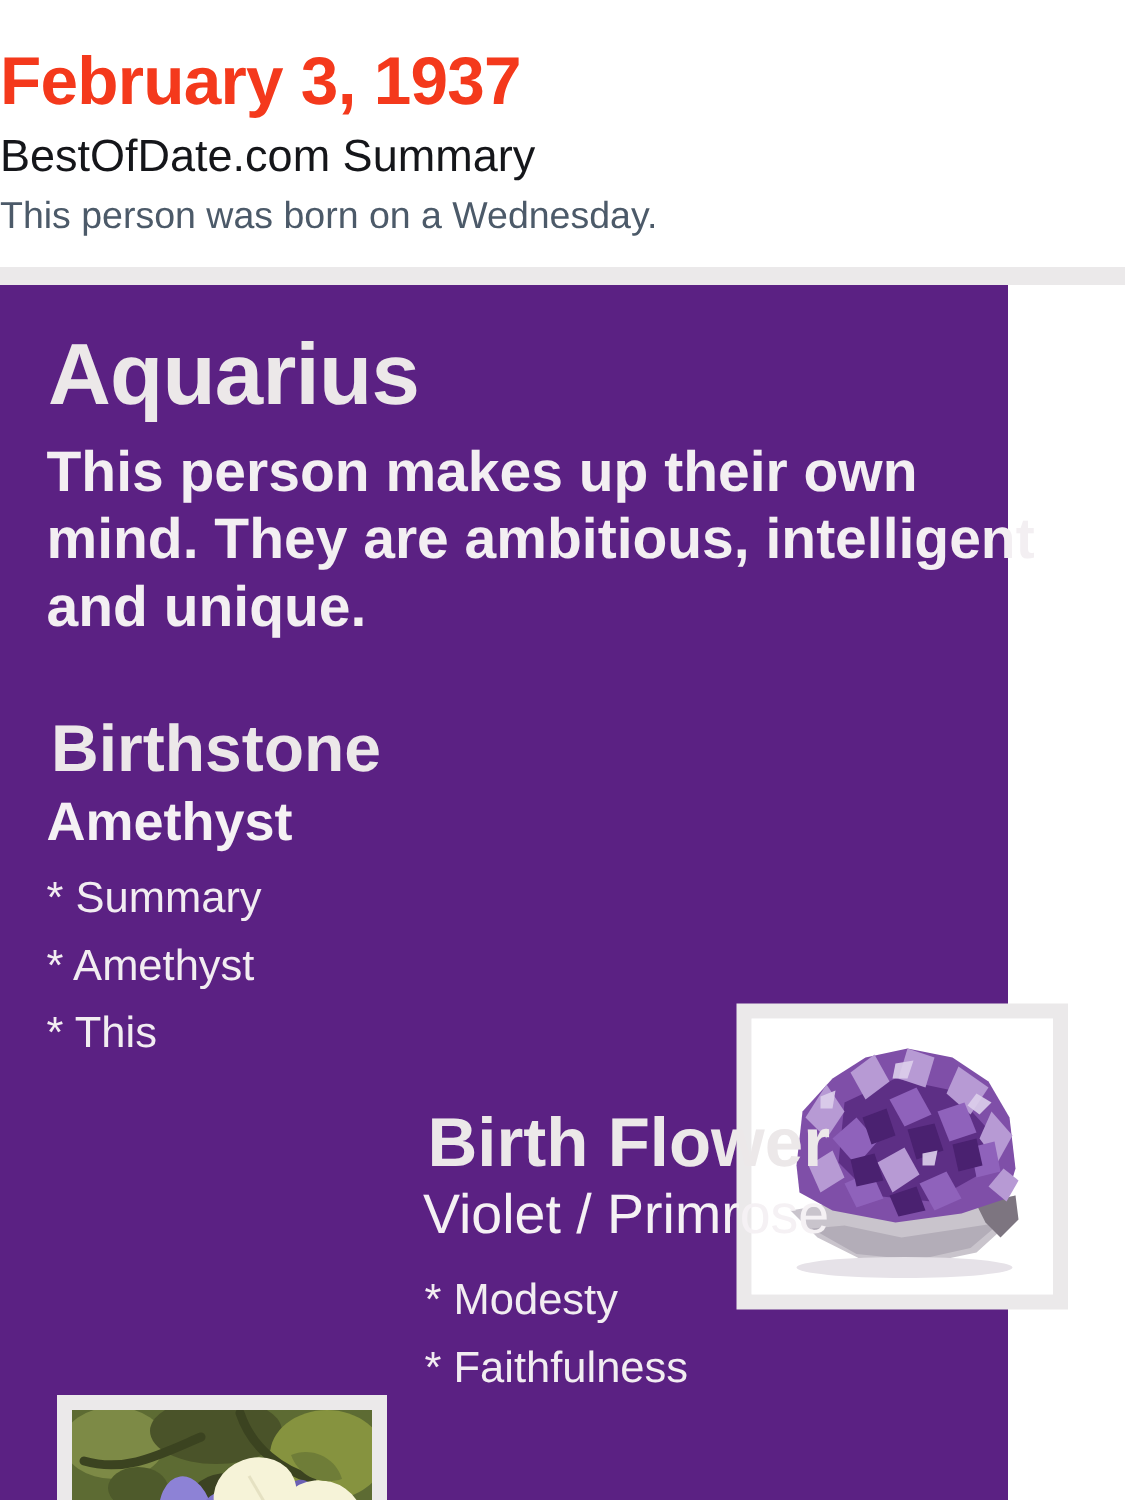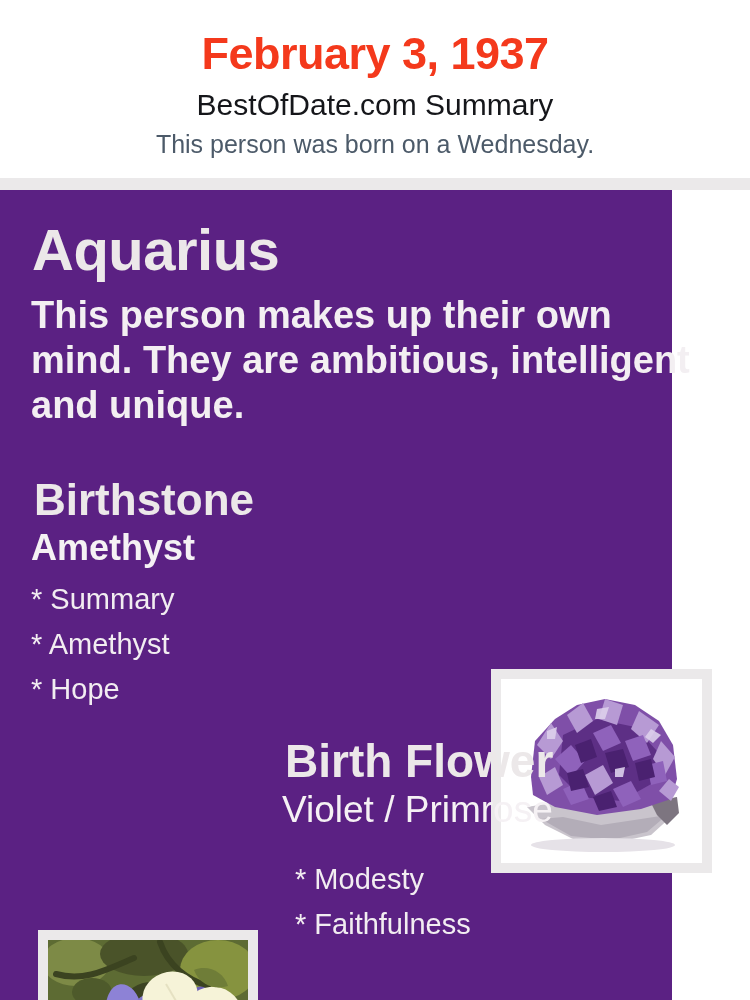--- a/index.html
+++ b/index.html
@@ -22,21 +22,21 @@
   }
 
   
   .header {
     position: absolute;
     left: 0;
     top: 0;
     width: 750px;
     height: 178px;
     background: #ffffff;
-    text-align: center;
+    text-align: left;
   }
   .header-date {
     position: absolute;
     left: 0;
     top: 26px;
     width: 750px;
     font-size: 45px;
     font-weight: 700;
     letter-spacing: -0.5px;
     color: #f4391c;
@@ -191,21 +191,21 @@
     font-size: 37px;
     font-weight: 400;
     color: #f5f1f4;
     line-height: 44px;
     white-space: nowrap;
   }
   .flower-list {
     position: absolute;
     left: 283px;
     top: 655px;
-    margin: 12px;
+    margin: 0;
     padding: 0;
     list-style: none;
   }
   .flower-list li {
     font-size: 29px;
     font-weight: 400;
     color: #f2edf1;
     line-height: 45px;
     white-space: nowrap;
   }
@@ -226,21 +226,21 @@
   <div class="panel">
 
     <div class="zodiac-title">Aquarius</div>
     <div class="zodiac-desc">This person makes up their own mind. They are ambitious, intelligent and unique.</div>
 
     <div class="stone-title">Birthstone</div>
     <div class="stone-name">Amethyst</div>
     <ul class="stone-list">
       <li>* Summary</li>
       <li>* Amethyst</li>
-      <li>* Hope</li>
+      <li>* This</li>
     </ul>
 
     <div class="photo-frame frame-amethyst">
       <div class="photo-inner amethyst-bg">
         <svg viewBox="0 0 201 184" width="100%" height="100%" preserveAspectRatio="xMidYMid meet" aria-hidden="true">
           <rect x="0" y="0" width="201" height="184" fill="#ffffff"></rect>
 
           <path d="M26 128 L44 146 L72 160 L112 164 L150 156 L172 136 L176 118 L150 124 L96 132 L50 124 Z" fill="#c9c4cc"></path>
           <path d="M40 140 L70 157 L110 161 L146 153 L166 136 L140 140 L100 146 L62 138 Z" fill="#b3adb8"></path>
           <path d="M150 124 L176 118 L178 134 L166 146 L156 136 Z" fill="#7d7580"></path>

